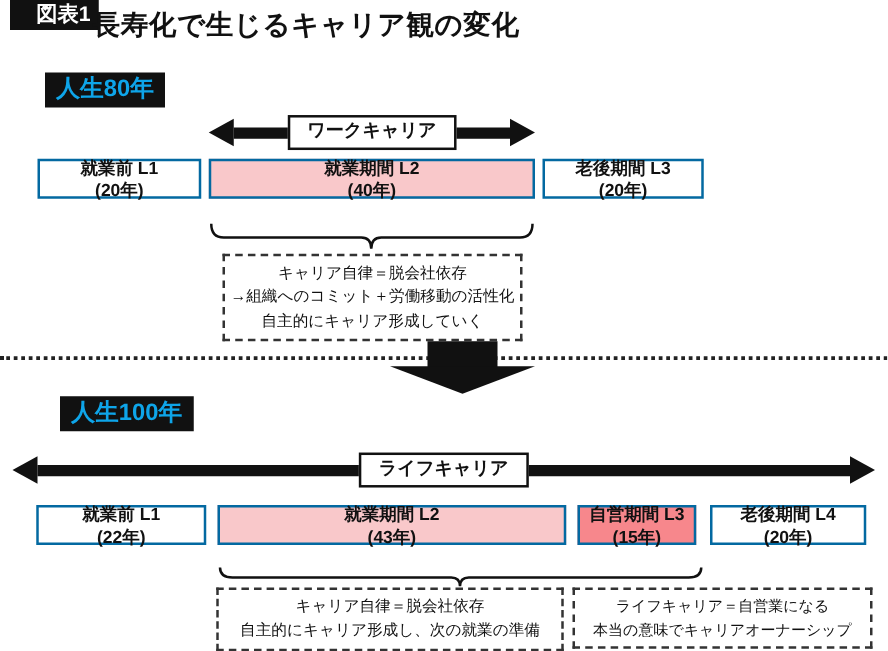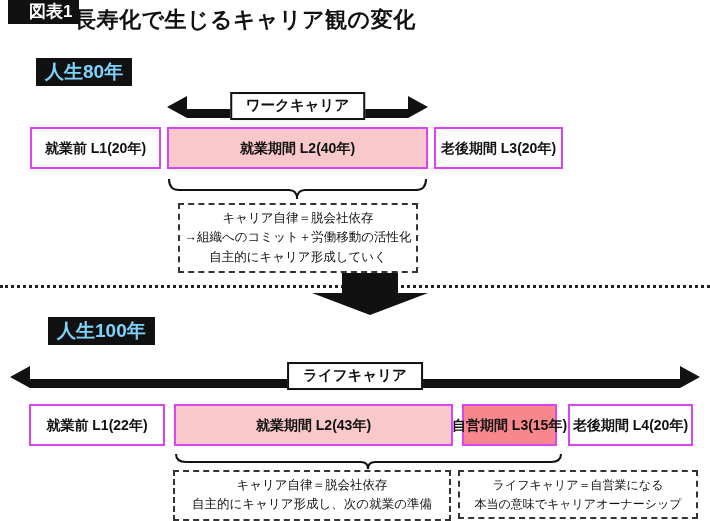--- a/index.html
+++ b/index.html
@@ -27,29 +27,29 @@
   .fig-title {
     position:absolute; left:74px; top:5px;
     font-size:22px; font-weight:bold;
     letter-spacing:0.5px;
     white-space:nowrap;
   }
 
   
   .sec-badge {
     position:absolute;
-    background:#111; color:#7dd3fc;
+    background:#111; color:#0ea5e9;
     font-size:19px; font-weight:bold;
     padding:4px 9px 5px 9px;
     line-height:1;
     white-space:nowrap;
   }
 
   
-  .darrow { position:absolute; display:flex; align-items:flex-end; height:24px;text-decoration:underline; }
+  .darrow { position:absolute; display:flex; align-items:center; height:24px;text-decoration:underline; }
   .darrow .head-l {
     width:0; height:0;
     border-top:11px solid transparent;
     border-bottom:11px solid transparent;
     border-right:20px solid #111;
   }
   .darrow .head-r {
     width:0; height:0;
     border-top:11px solid transparent;
     border-bottom:11px solid transparent;
@@ -63,24 +63,24 @@
     border:2px solid #111;
     padding:4px 14px;
     font-size:14.5px; font-weight:bold;
     white-space:nowrap;
     line-height:1.1;
   }
 
   
   .pbox {
     position:absolute;
-    height:42px;
-    border:2px solid #d946ef;
-    background:#fff;
-    display:flex; 
+    height:32px;
+    border:2px solid #0369a1;
+    background:#fff;
+    display:flex; flex-direction:column;
     align-items:center; justify-content:center;
     font-size:14px; font-weight:bold;
     line-height:1.3;
     text-align:center;
     white-space:nowrap;
   }
 
   
   .brace { position:absolute; }
   .brace path { stroke:#111; stroke-width:2; fill:none; }

